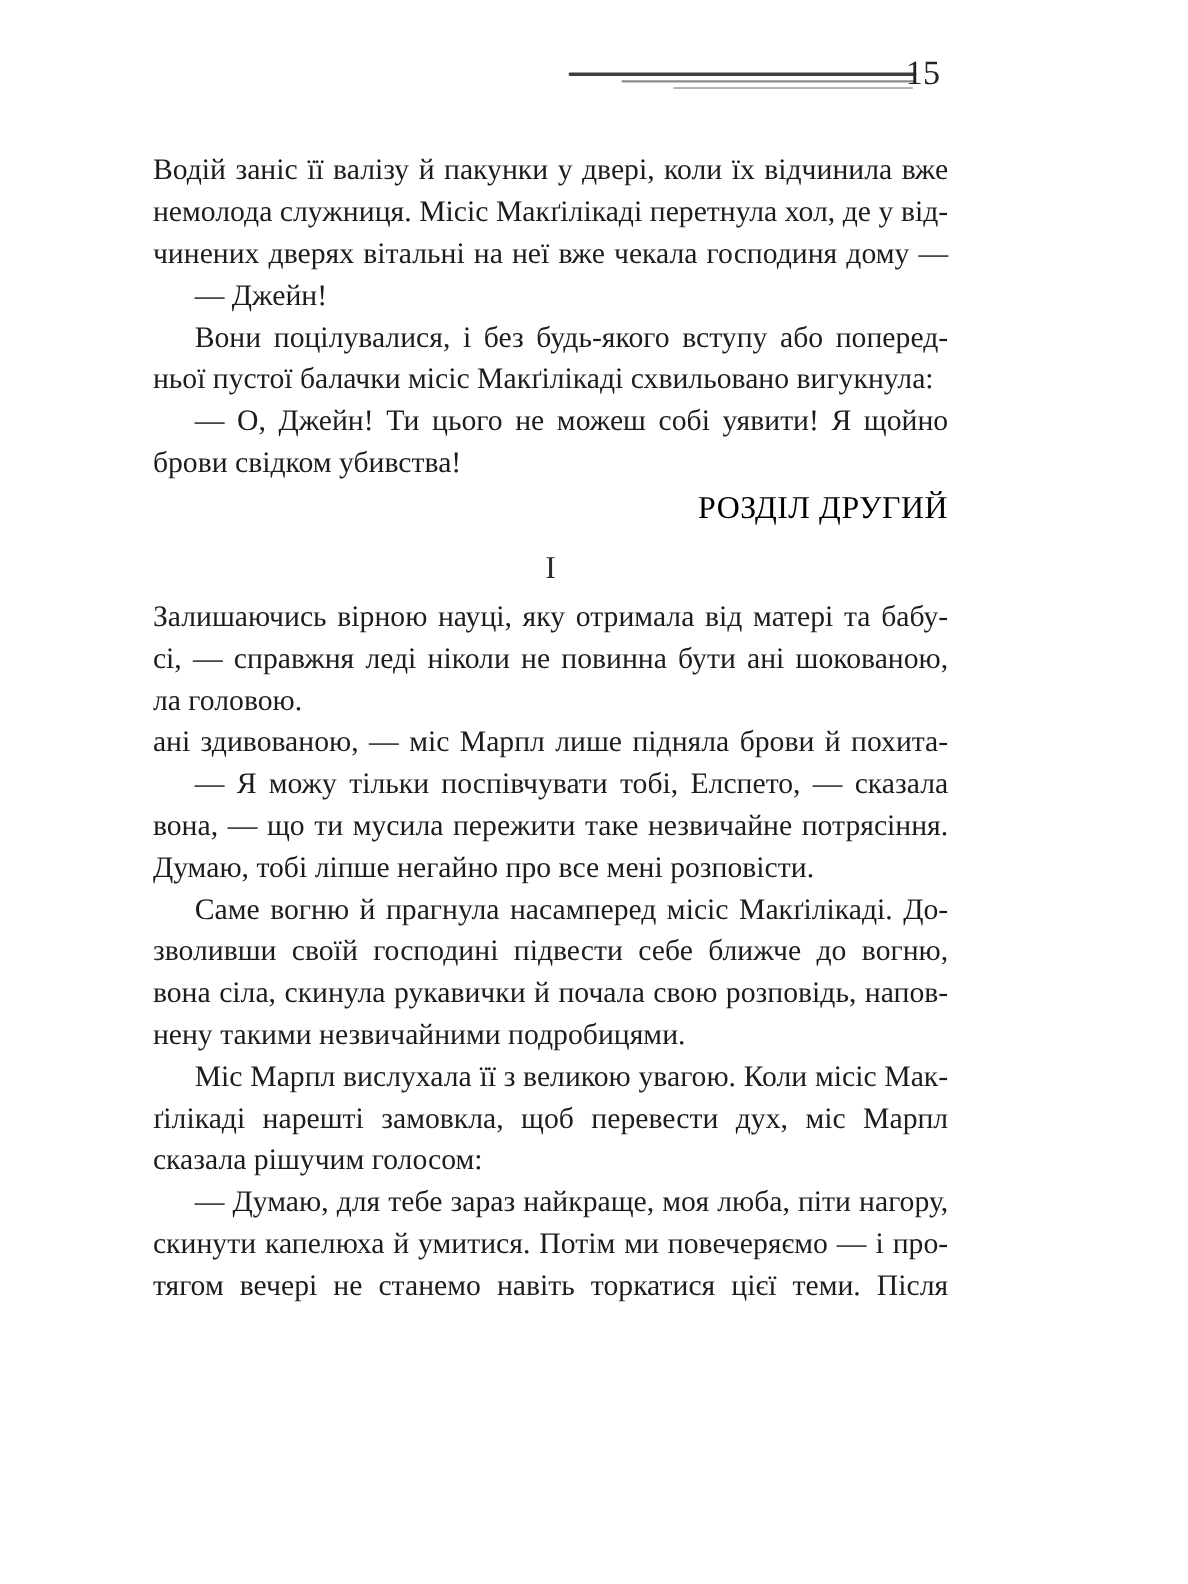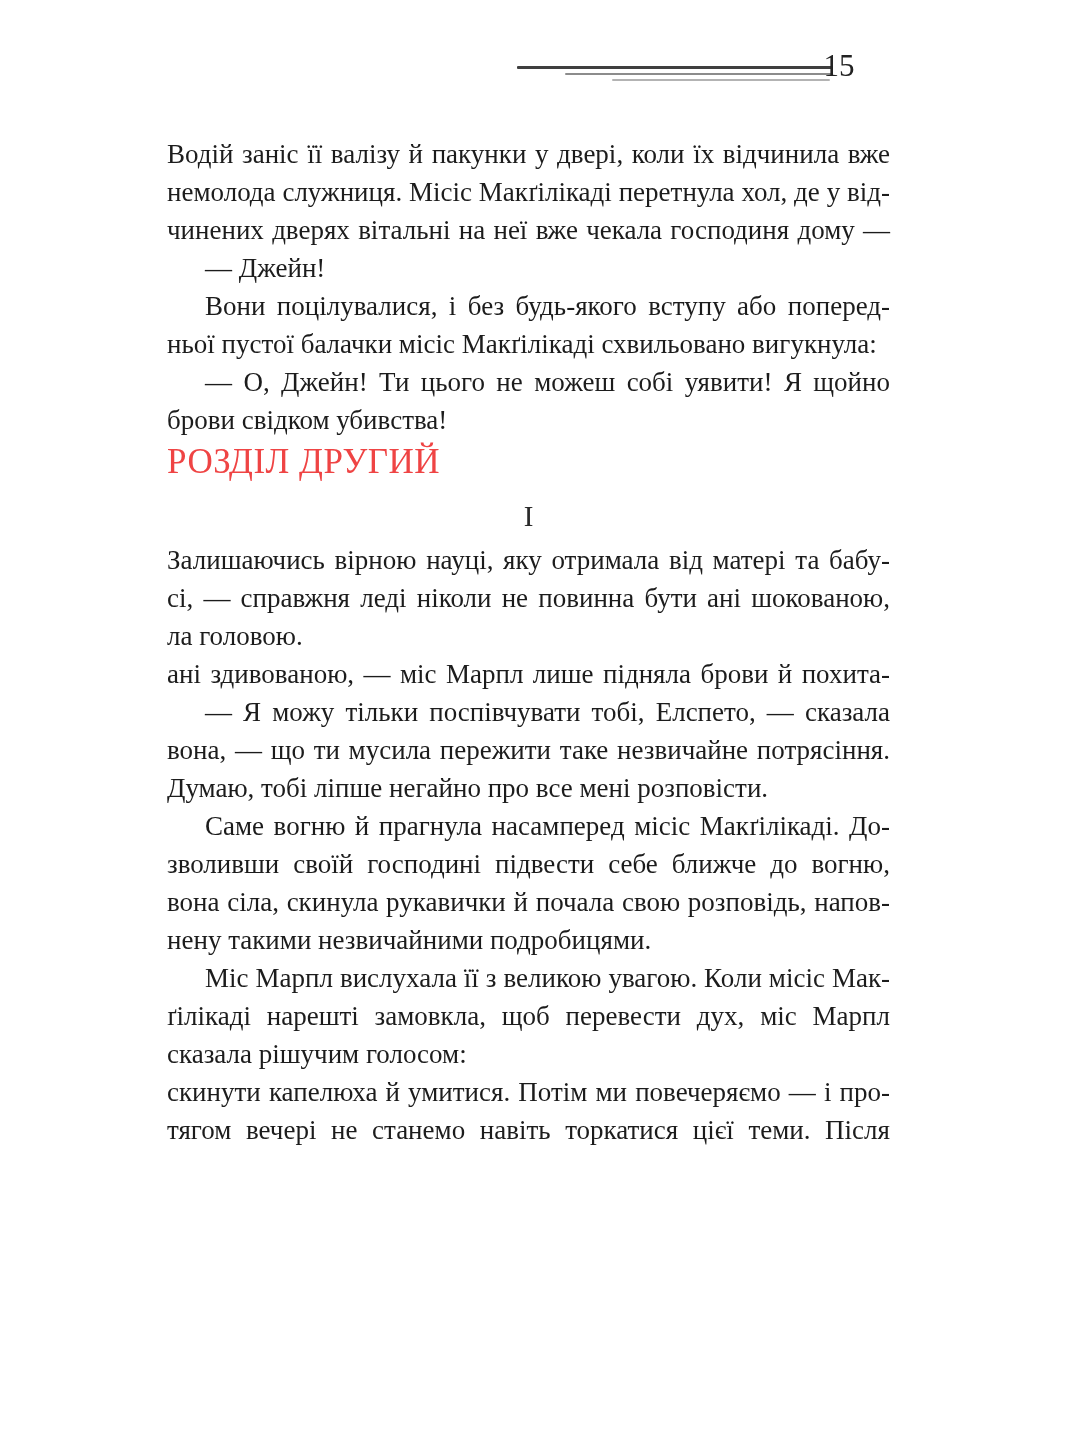--- a/index.html
+++ b/index.html
@@ -33,45 +33,45 @@
     width: 78px;
     text-align: center;
     font-size: 31px;
     line-height: 36px;
     color: #222222;
   }
 
   
   .text-block {
     position: absolute;
-    left: 167px;
+    left: 139px;
     top: 135px;
     width: 723px;
     font-size: 27px;
   }
   .paragraph { margin: 0; }
   .line {
     height: 38px;
     line-height: 38px;
     text-align: justify;
     text-align-last: justify;
     white-space: normal;
     overflow: visible;
   }
   .line.last { text-align-last: left; }
   .line.indent { padding-left: 38px; }
 
   .chapter-heading {
     height: 46px;
     line-height: 46px;
     margin-top: 0;
-    text-align: left;
-    font-size: 35px;
+    text-align: right;
+    font-size: 29px;
     letter-spacing: 0.5px;
-    color: #ef4444;
+    color: #000000;
   }
   .section-number {
     height: 38px;
     line-height: 38px;
     margin-top: 12px;
     margin-bottom: 6px;
     text-align: center;
     font-size: 29px;
     color: #2a2a2a;
   }
@@ -122,18 +122,19 @@
         <div class="line">зволивши своїй господині підвести себе ближче до вогню,</div>
         <div class="line">вона сіла, скинула рукавички й почала свою розповідь, напов-</div>
         <div class="line last">нену такими незвичайними подробицями.</div>
       </div>
       <div class="paragraph">
         <div class="line indent">Міс Марпл вислухала її з великою увагою. Коли місіс Мак-</div>
         <div class="line">ґілікаді нарешті замовкла, щоб перевести дух, міс Марпл</div>
         <div class="line last">сказала рішучим голосом:</div>
       </div>
       <div class="paragraph">
+        <div class="line indent">— Думаю, для тебе зараз найкраще, моя люба, піти нагору,</div>
         <div class="line">скинути капелюха й умитися. Потім ми повечеряємо — і про-</div>
         <div class="line">тягом вечері не станемо навіть торкатися цієї теми. Після</div>
       </div>
     </div>
 
 </div>
 
 </body></html>

